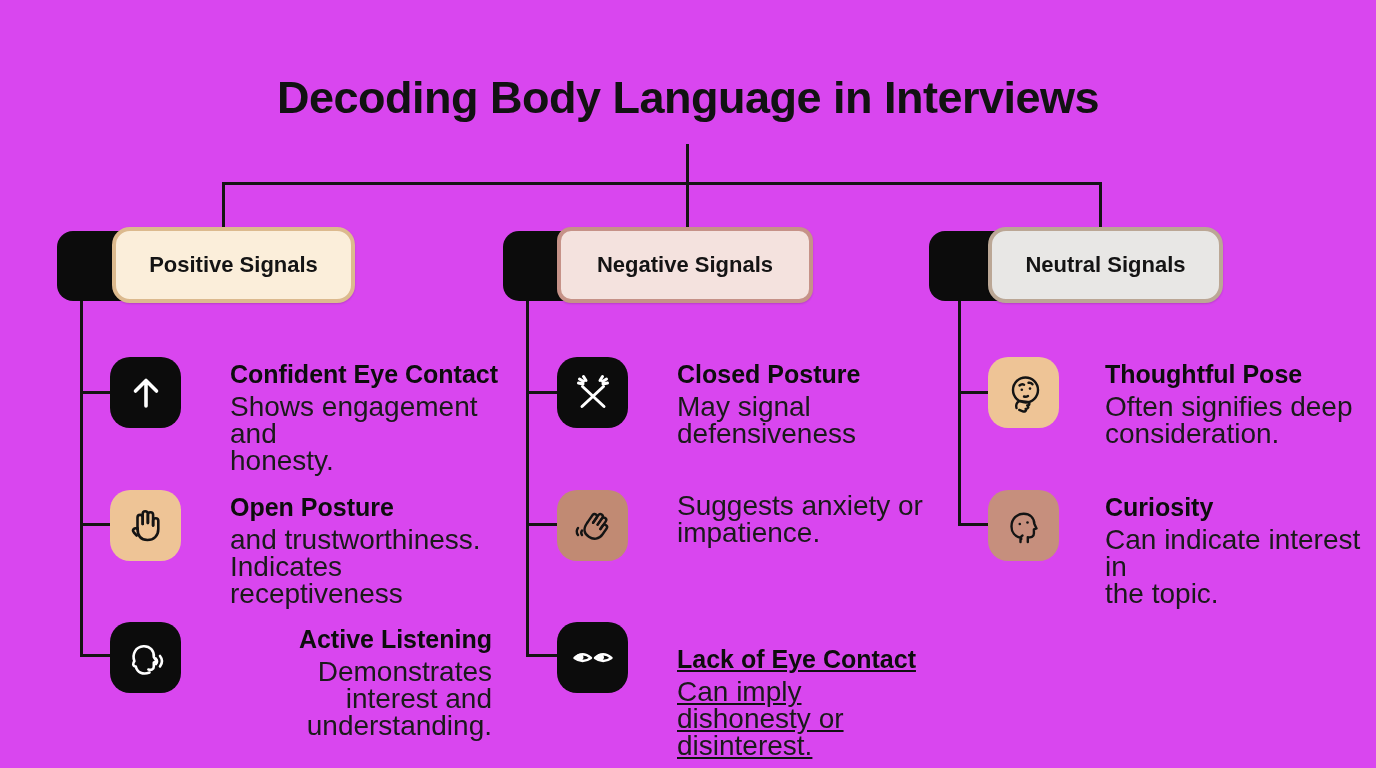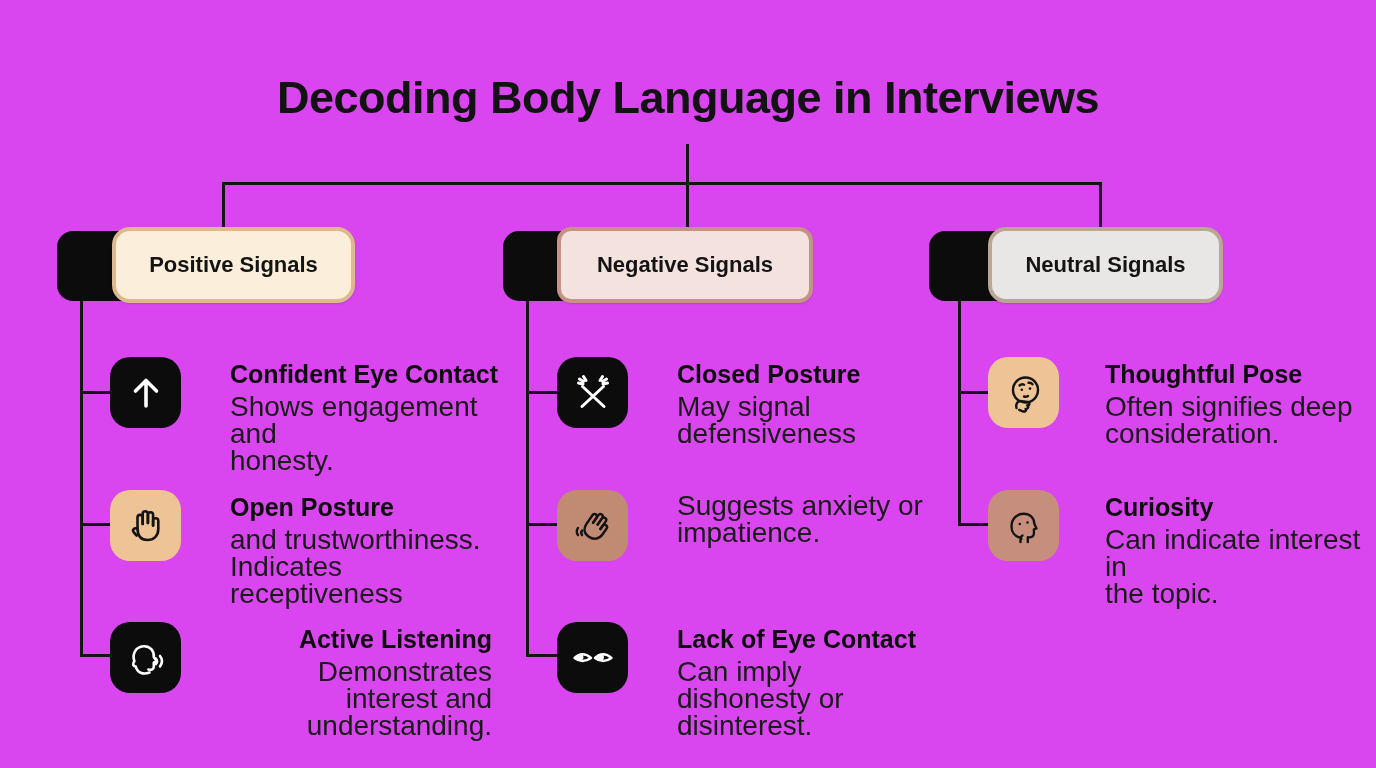--- a/index.html
+++ b/index.html
@@ -161,21 +161,21 @@
   <div class="tile tile-black" style="left:557px;top:622px;">
     <svg viewBox="0 0 48 48">
       <g fill="none" stroke="#ffffff" stroke-width="2.4" stroke-linejoin="round">
         <path d="M5.5 24q8-7.5 16.5 0-8.5 6-16.5 0z"></path>
         <path d="M26 24q8-7.5 16.5 0-8.5 6-16.5 0z"></path>
       </g>
       <circle cx="11" cy="23.2" r="3.4" fill="#ffffff"></circle>
       <circle cx="31.5" cy="23.2" r="3.4" fill="#ffffff"></circle>
     </svg>
   </div>
-  <div class="item-text" style="left:644px;top:624px;">
+  <div class="item-text" style="left:644px;top:644px;text-decoration:underline;">
     <div class="item-title">Lack of Eye Contact</div>
     <div class="item-desc">
       <div>Can imply dishonesty or</div>
       <div>disinterest.</div>
     </div>
   </div>
 
   <div class="tile tile-tan" style="left:988px;top:357px;">
     <svg viewBox="0 0 48 48" fill="none" stroke="#141414" stroke-width="2.4" stroke-linecap="round" stroke-linejoin="round">
       <circle cx="25.5" cy="21" r="12.5"></circle>

